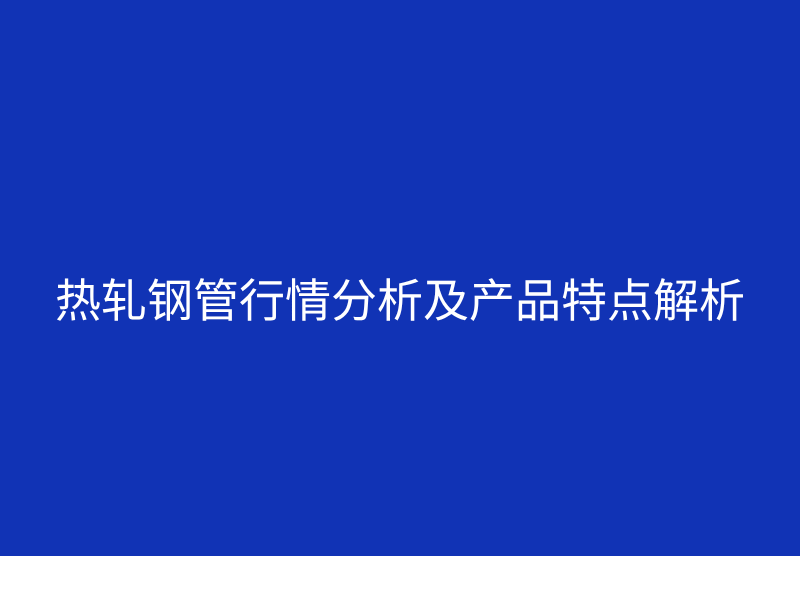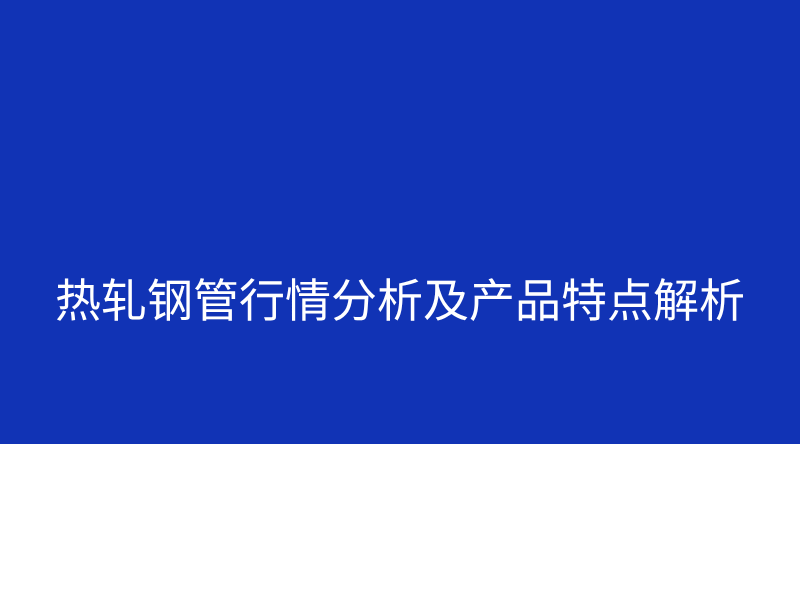--- a/index.html
+++ b/index.html
@@ -13,21 +13,21 @@
     height: 600px;
     overflow: hidden;
     font-family: "DejaVu Sans", "Liberation Sans", sans-serif;
   }
 
   
   .title-card {
     position: relative;
     box-sizing: border-box;
     width: 800px;
-    height: 444px;
+    height: 556px;
     background-color: #1133b5;
     overflow: hidden;
   }
 
   
   .headline-block {
     position: absolute;
     left: 0;
     top: 0;
     width: 800px;

